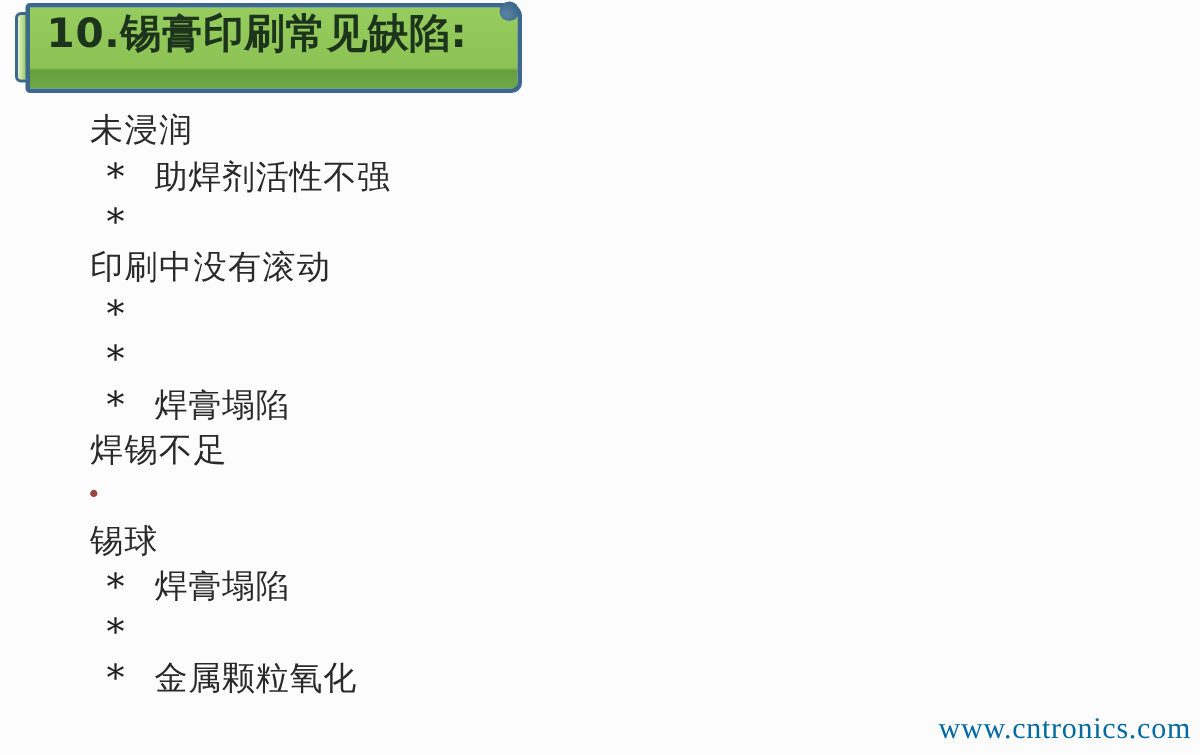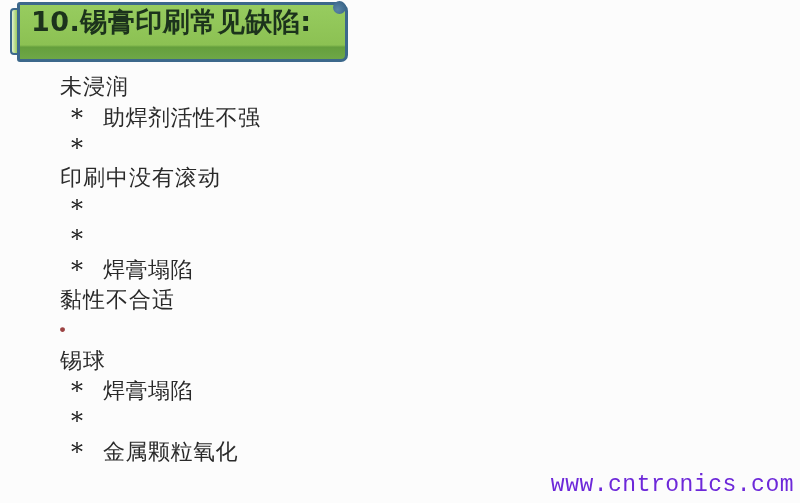--- a/index.html
+++ b/index.html
@@ -105,23 +105,23 @@
   }
   .item-text {
     letter-spacing: 0.5px;
   }
 
   
   .watermark {
     position: absolute;
     right: 6px;
     bottom: 5px;
-    font-family: Liberation Mono, monospace;
-    font-size: 23px;
-    color: #6d28d9;
+    font-family: Liberation Serif, serif;
+    font-size: 20px;
+    color: #0369a1;
     letter-spacing: 0.5px;
   }
 </style>
 </head>
 <body>
 
 <div class="banner">
   <div class="banner-bar"></div>
   <div class="banner-body">
     <span class="banner-title">10.锡膏印刷常见缺陷:</span>
@@ -142,21 +142,21 @@
     <div class="line item">
       <span class="marker">*</span>
     </div>
     <div class="line item">
       <span class="marker">*</span>
     </div>
     <div class="line item">
       <span class="marker">*</span>
       <span class="item-text">焊膏塌陷</span>
     </div>
-    <div class="line heading">黏性不合适</div>
+    <div class="line heading">焊锡不足</div>
     <div class="line item tight">
       <span class="marker" style="color: rgb(156, 67, 67);">·</span>
     </div>
     <div class="line heading">锡球</div>
     <div class="line item">
       <span class="marker">*</span>
       <span class="item-text">焊膏塌陷</span>
     </div>
     <div class="line item">
       <span class="marker">*</span>

